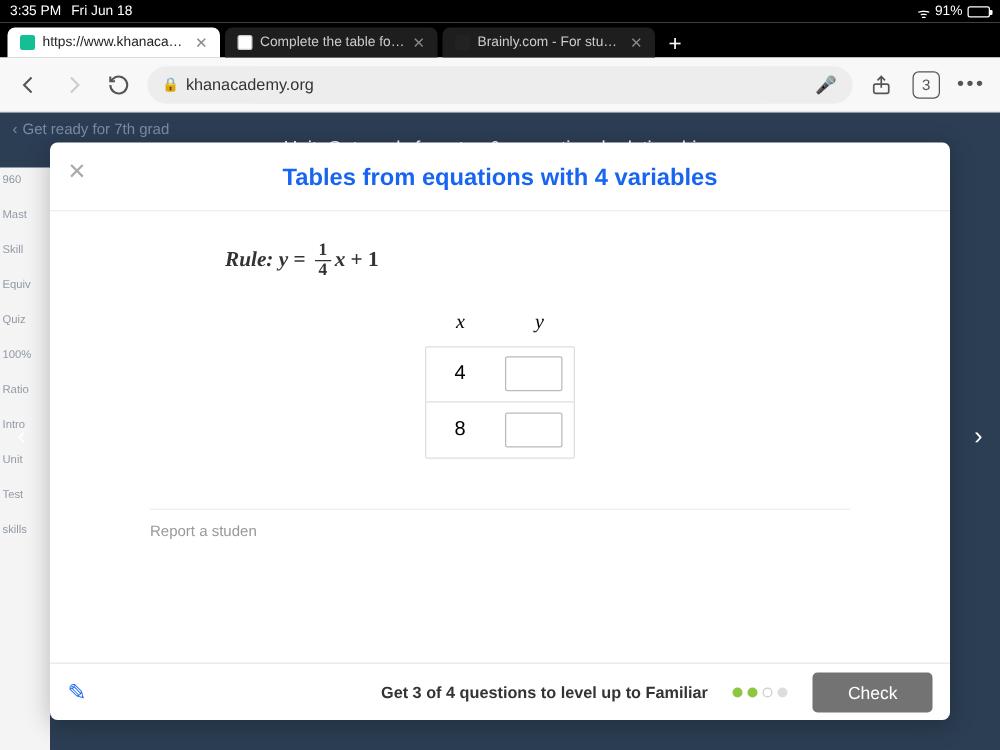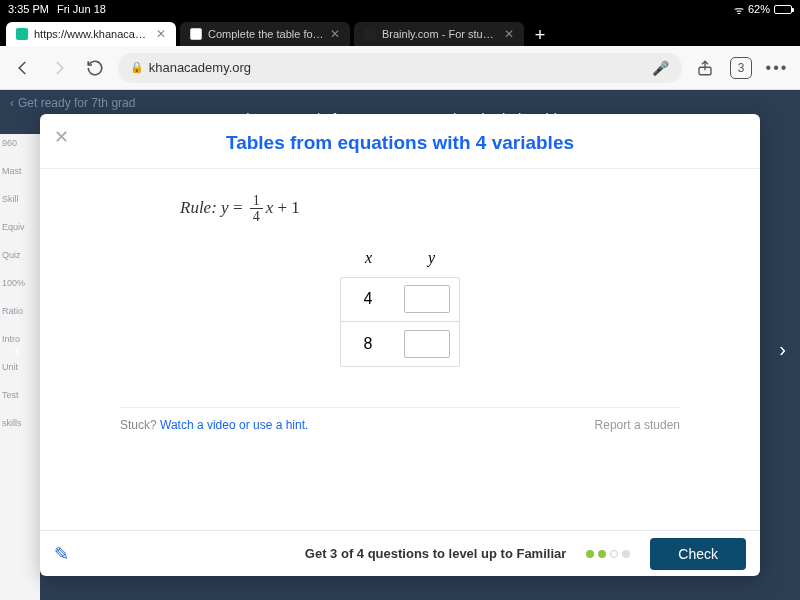--- a/index.html
+++ b/index.html
@@ -40,21 +40,21 @@
   .bg-left { position:absolute; left:0; top:44px; width:40px; color:#929aa6; font-size:9px; background:#f4f4f4; height:100%; padding:4px 2px; }
   .bg-left div{ margin-bottom:18px; overflow:hidden;}
   .bg-chevron-left, .bg-chevron-right { position:absolute; top:240px; color:#fff; font-size:20px; padding:8px; cursor:pointer;}
   .bg-chevron-left { left:6px; }
   .bg-chevron-right { right:6px; }
 
   .modal { position: absolute; top: 24px; left: 40px; right: 40px; bottom: 24px; background: #fff; border-radius: 6px; box-shadow: 0 4px 20px rgba(0,0,0,.25); display:flex; flex-direction:column; }
   .modal-close { position:absolute; top:12px; left:14px; color:#aaa; font-size:18px; cursor:pointer; }
   .modal-title { text-align:center; color:#1865f2; font-size:19px; font-weight:700; padding:18px 0 14px; border-bottom:1px solid #eee; }
   .modal-body { flex:1; overflow:auto; padding: 16px 80px 10px; position:relative;}
-  .rule { font-style: italic; font-size:17px; color:#333; margin: 8px 0 24px 60px; font-family: Georgia, 'Times New Roman', serif; }
+  .rule { font-style: italic; font-size:17px; color:#333; margin: 8px 0 24px 60px; font-family: Georgia, 'Times New Roman', serif; font-weight: bold; }
   .rule .math { font-style:normal; }
   .frac { display:inline-block; text-align:center; vertical-align:middle; font-size:14px; margin:0 3px;}
   .frac .num { border-bottom:1px solid #333; display:block; padding:0 3px; line-height:1.1;}
   .frac .den { display:block; padding:0 3px; line-height:1.1;}
 
   .table-wrap { display:flex; justify-content:center; }
   .xy-headers { display:flex; gap:56px; justify-content:center; font-style:italic; font-family:Georgia,serif; font-size:16px; margin-bottom:10px; }
   .xy-table { border:1px solid #ddd; border-radius:2px; }
   .xy-row { display:flex; align-items:center; height:44px; border-bottom:1px solid #ddd; }
   .xy-row:last-child { border-bottom:none; }
@@ -65,33 +65,33 @@
   .hint-row { display:flex; justify-content:space-between; align-items:center; font-size:12px; margin-top:40px; border-top:1px solid #eee; padding-top:10px; color:#888;}
   .hint-row a { color:#1865f2; text-decoration:none; }
 
   .modal-footer { height:46px; border-top:1px solid #e6e6e6; display:flex; align-items:center; padding:0 14px; gap:10px; }
   .streak { color:#1865f2; font-size:18px; }
   .progress-text { font-size:13px; font-weight:700; color:#333; margin-left:auto; }
   .dots-progress { display:flex; gap:4px; margin:0 10px; }
   .dot { width:8px; height:8px; border-radius:50%; background:#ddd; }
   .dot.fill { background:#8dc63f; }
   .dot.ring { background:#fff; border:1.5px solid #ccc; }
-  .check-btn { background:#0c4a6e; color:#fff; border:none; border-radius:4px; padding:8px 28px; font-size:14px; font-weight:500; cursor:pointer; }
+  .check-btn { background:#737373; color:#fff; border:none; border-radius:4px; padding:8px 28px; font-size:14px; font-weight:500; cursor:pointer; }
 </style>
 </head>
 <body>
 
 <div class="status-bar">
   <div class="status-left">
     <span>3:35 PM</span>
     <span>Fri Jun 18</span>
   </div>
   <div class="status-right">
     <span class="wifi">ᯤ</span>
-    <span>62%</span>
+    <span>91%</span>
     <span class="battery-icon"><span class="battery-fill"></span></span>
   </div>
 </div>
 
 <div class="tab-strip">
   <div class="tab active">
     <span class="favicon fav-k"></span>
     <span class="tab-title">https://www.khanacaden</span>
     <span class="tab-close">✕</span>
   </div>
@@ -188,24 +188,20 @@
               <div class="xcell">8</div>
               <div class="ycell">
                   <input type="text" style="">
                 </div>
             </div>
           </div>
         </div>
       </div>
 
       <div class="hint-row">
-        <div>
-          <span>Stuck? </span>
-          <a href="#">Watch a video or use a hint.</a>
-        </div>
         <a href="#" style="color:#999;text-decoration:none">Report a studen</a>
       </div>
     </div>
     <div class="modal-footer">
       <span class="streak">✎</span>
       <span class="progress-text">Get 3 of 4 questions to level up to Familiar</span>
       <span class="dots-progress">
         <span class="dot fill"></span>
         <span class="dot fill"></span>
         <span class="dot ring"></span>

